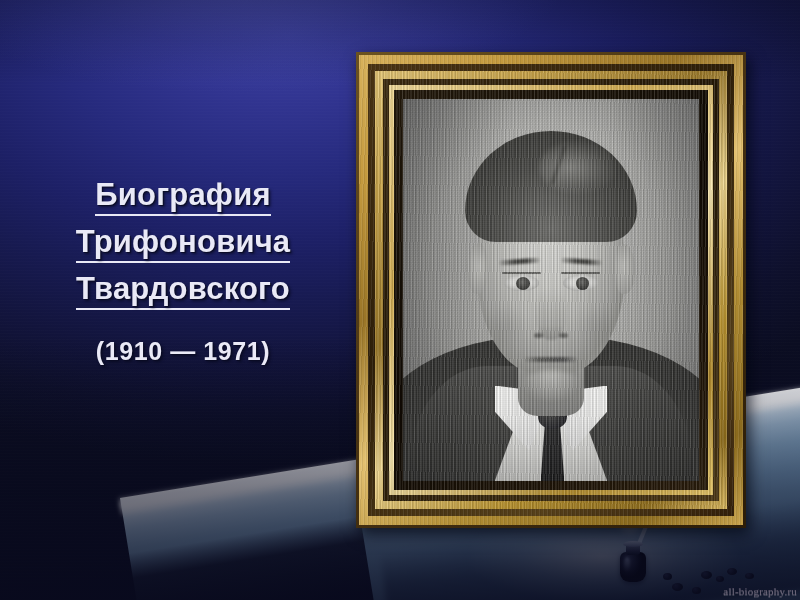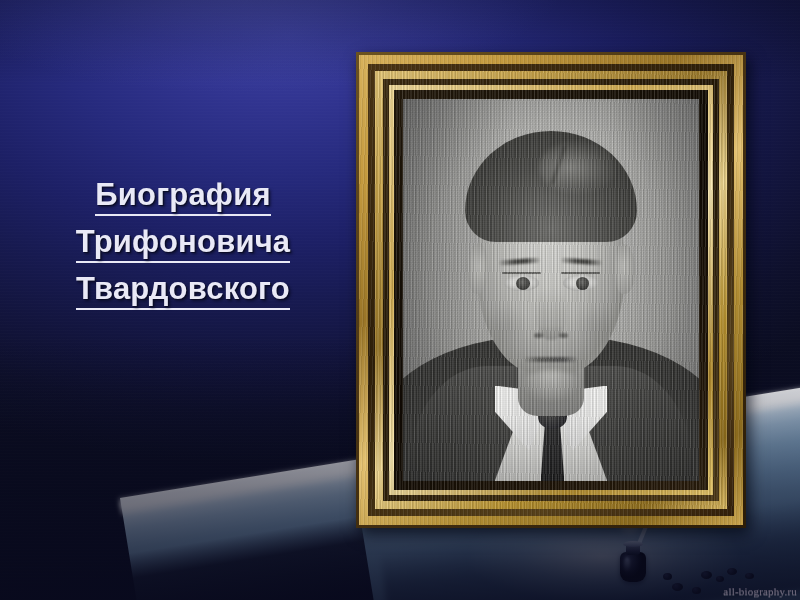--- a/index.html
+++ b/index.html
@@ -598,20 +598,21 @@
     <div class="ink-drop" style="left:727px;top:568px;width:10px;height:7px;"></div>
     <div class="ink-drop" style="left:745px;top:573px;width:9px;height:6px;"></div>
   </div>
 
   <div class="bg-vign"></div>
 
   <div class="title-block">
     <span class="title-line"><span class="u">Биография</span></span>
     <span class="title-line"><span class="u">Трифоновича</span></span>
     <span class="title-line"><span class="u">Твардовского</span></span>
+    <span class="title-dates">(1910 — 1971)</span>
   </div>
 
   <div class="frame">
    <div class="fl fl-1">
     <div class="fl fl-2" style="position:relative;inset:auto;height:100%;box-sizing:border-box;">
      <div class="fl fl-3" style="position:relative;inset:auto;height:100%;box-sizing:border-box;">
       <div class="fl fl-4" style="position:relative;inset:auto;height:100%;box-sizing:border-box;">
        <div class="fl fl-5" style="position:relative;inset:auto;height:100%;box-sizing:border-box;">
         <div class="fl fl-6" style="position:relative;inset:auto;height:100%;box-sizing:border-box;">
          <div class="fl fl-7" style="position:relative;inset:auto;height:100%;box-sizing:border-box;">

